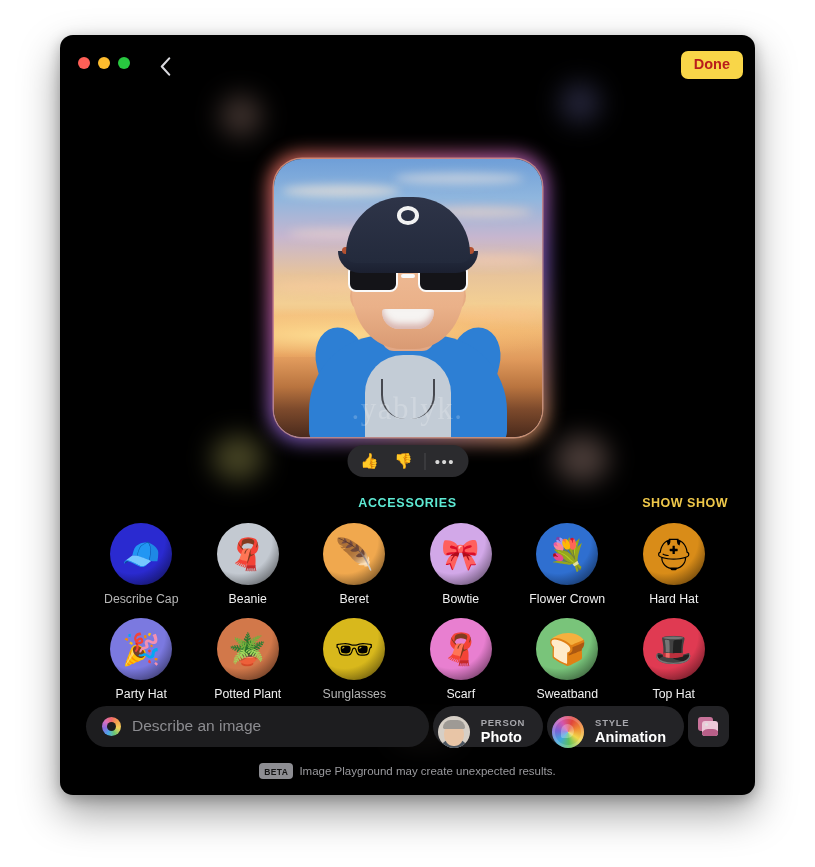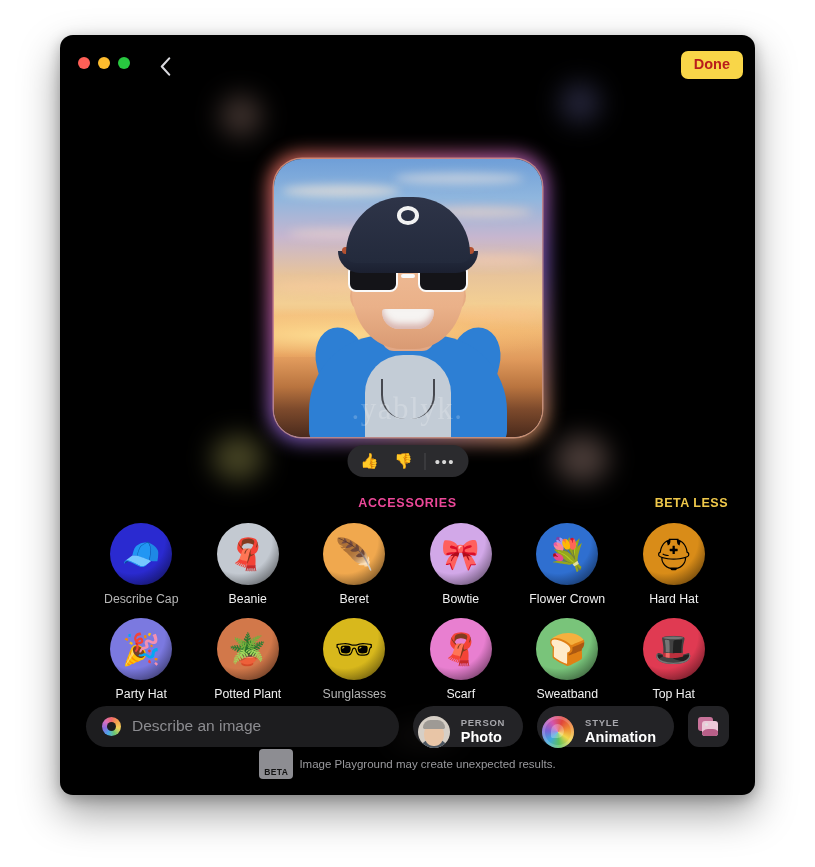--- a/index.html
+++ b/index.html
@@ -233,21 +233,21 @@
   .fb-dots { letter-spacing: 1.5px; font-size: 15px; color: #d8d8d8; line-height: 0.6; }
 
   
   .section-head {
     position: absolute; left: 0; right: 0; top: 461px;
     height: 18px;
   }
   .section-title {
     position: absolute; left: 50%; transform: translateX(-50%);
     font-size: 12.5px; font-weight: 600; letter-spacing: 0.7px;
-    color: #ec4899;
+    color: #5eead4;
   }
   .show-less {
     position: absolute; right: 27px; top: 0;
     font-size: 12.5px; font-weight: 700; letter-spacing: 0.5px;
     color: #efc84a; cursor: pointer;
   }
 
   .grid {
     position: absolute; left: 28px; right: 28px; top: 488px;
     display: grid;
@@ -270,21 +270,21 @@
     color: #f0f0f0;
     white-space: nowrap;
   }
   .acc-label.dim { color: #b6b6b6; }
 
   
   .bottombar {
     position: absolute; left: 0; right: 0; bottom: 48px;
     height: 42px;
     padding: 0 26px;
-    display: flex; align-items: center; gap: 14px;
+    display: flex; align-items: center; gap: 4px;
   }
   .describe {
     flex: 1 1 auto;
     height: 41px;
     background: #1d1d1f;
     border-radius: 21px;
     display: flex; align-items: center;
     padding: 0 16px;
     cursor: text;
     min-width: 0;
@@ -387,21 +387,21 @@
   .footer {
     position: absolute; left: 0; right: 0; bottom: 16px;
     display: flex; align-items: center; justify-content: center; gap: 6px;
   }
   .beta-badge {
     background: #8d8d92;
     color: #141414;
     font-size: 8.5px;
     font-weight: 700;
     letter-spacing: 0.4px;
-    padding: 18px 5px 2px;
+    padding: 4px 5px 2px;
     border-radius: 4px;
     line-height: 1.2;
   }
   .footer-text { font-size: 11.5px; color: #9a9a9e; }
 </style>
 </head>
 <body>
 
 <div class="window">
 
@@ -469,21 +469,21 @@
     <button class="fb-btn">👍</button>
     <button class="fb-btn">👎</button>
     <span class="fb-sep"></span>
     <button class="fb-btn">
       <span class="fb-dots">•••</span>
     </button>
   </div>
 
   <div class="section-head">
     <span class="section-title">ACCESSORIES</span>
-    <span class="show-less">BETA LESS</span>
+    <span class="show-less">SHOW SHOW</span>
   </div>
 
   <div class="grid">
       <div class="acc">
         <div class="acc-circle" style="background: radial-gradient(circle at 35% 28%, rgb(42, 42, 208) 0%, rgb(42, 42, 208) 55%, rgba(0, 0, 0, 0.35) 115%);">🧢</div>
         <div class="acc-label dim">Describe Cap</div>
       </div>
       <div class="acc">
         <div class="acc-circle" style="background: radial-gradient(circle at 35% 28%, rgb(195, 201, 209) 0%, rgb(195, 201, 209) 55%, rgba(0, 0, 0, 0.35) 115%);">🧣</div>
         <div class="acc-label">Beanie</div>

